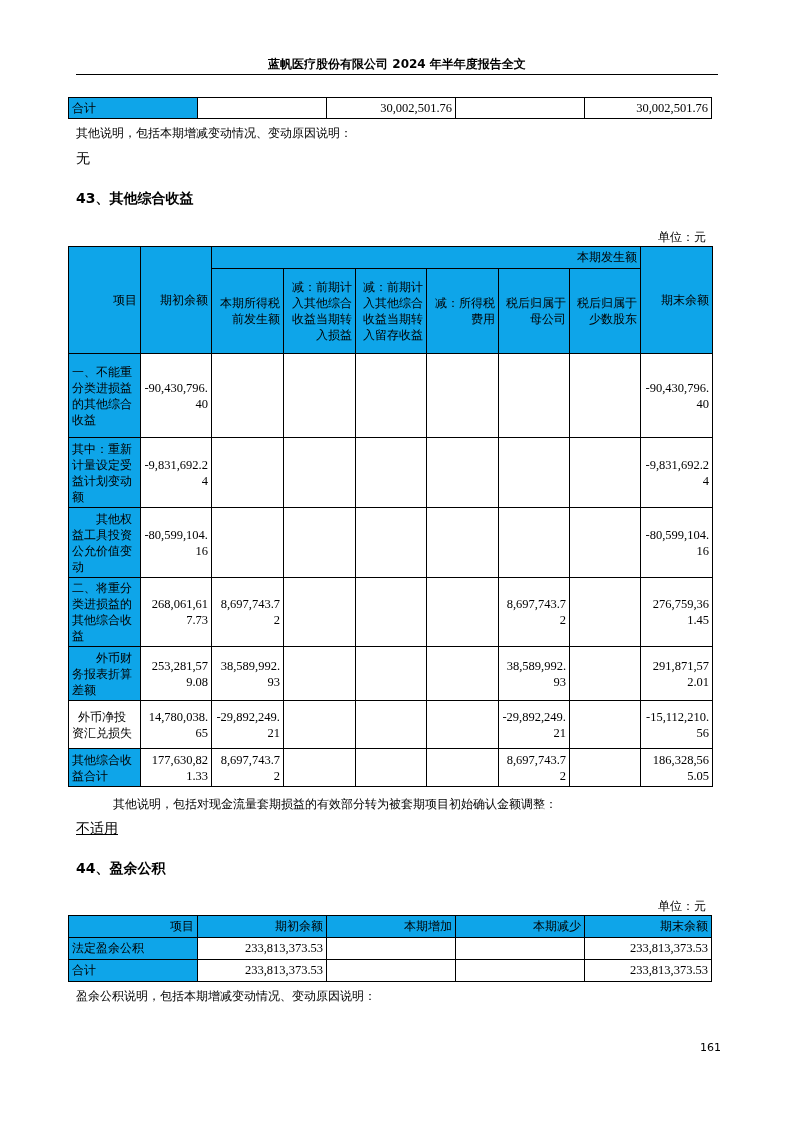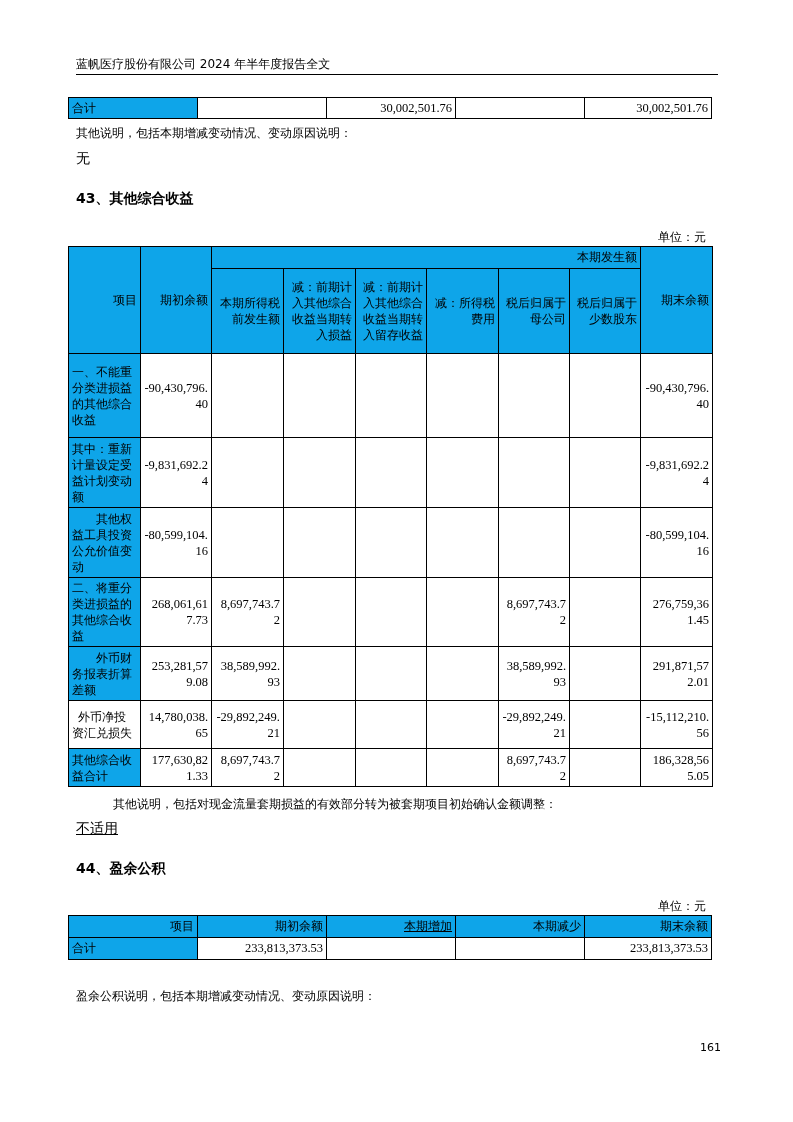--- a/index.html
+++ b/index.html
@@ -1,17 +1,17 @@
 <!DOCTYPE html>
 <html><head>
 <meta charset="utf-8">
 <style>
   html, body { margin:0; padding:0; background:#fff; }
   body { width:793px; height:1122px; position:relative; font-family:"DejaVu Sans", sans-serif; color:#000; overflow:hidden; }
-  .hdr { position:absolute; left:76px; top:56px; width:642px; height:18px; border-bottom:1px solid #000; text-align:left; font-size:12px; line-height:16px; }
+  .hdr { position:absolute; left:76px; top:56px; width:642px; height:18px; border-bottom:1px solid #000; text-align:center; font-size:12px; line-height:16px;font-weight:bold; }
   table { border-collapse:collapse; position:absolute; table-layout:fixed; }
   td { border:1px solid #000; font-size:12px; padding:0 3px; vertical-align:middle; }
   .gray { background:#0ea5e9; }
   .r { text-align:right; font-family:"Liberation Serif", serif; font-size:12.5px; }
   .c { text-align:right; }
   .txt { position:absolute; font-size:12px; line-height:16px; }
   .big { font-size:14px; }
   .sec { position:absolute; font-size:14px; font-weight:bold; }
   .unit { position:absolute; font-size:12px; right:87px; }
   .brk { word-break:break-all; line-height:16px; }
@@ -151,23 +151,30 @@
 <div class="txt big" style="left:76px; top:820px;text-decoration:underline;">不适用</div>
 
 <div class="sec" style="left:76px; top:860px;">44、盈余公积</div>
 <div class="unit" style="top:898px;">单位：元</div>
 
 <table style="left:68px; top:915px; width:644px;">
   <tbody>
       <tr style="height:22px;">
     <td class="gray c" style="width:122px;">项目</td>
     <td class="gray c" style="width:122px;">期初余额</td>
-    <td class="gray c" style="width:122px;text-decoration:underline;">本期增加</td>
+    <td class="gray c" style="width:122px;">本期增加</td>
     <td class="gray c" style="width:122px;">本期减少</td>
     <td class="gray c">期末余额</td>
+  </tr>
+  <tr style="height:22px;">
+    <td class="gray">法定盈余公积</td>
+    <td class="r">233,813,373.53</td>
+    <td></td>
+    <td></td>
+    <td class="r">233,813,373.53</td>
   </tr>
   <tr style="height:22px;">
     <td class="gray">合计</td>
     <td class="r">233,813,373.53</td>
     <td></td>
     <td></td>
     <td class="r">233,813,373.53</td>
   </tr>
 </tbody>
   </table>

